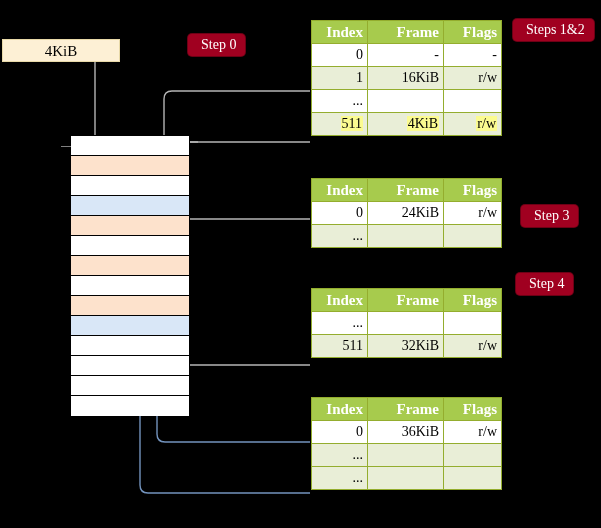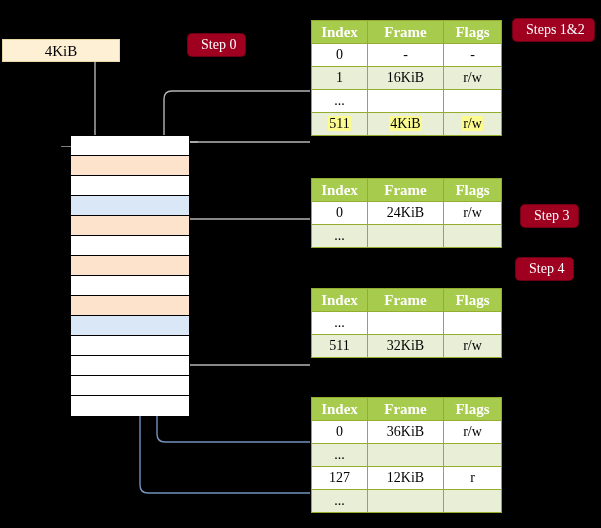--- a/index.html
+++ b/index.html
@@ -53,21 +53,21 @@
     font-size:14px;
     background:#ffffff;
     table-layout:fixed;
   }
   .ptable td,.ptable th{
     border:1px solid #94ad2e;
     padding:1px 4px;
     height:23px;
     box-sizing:border-box;
     color:#000;
-    text-align:center;
+    text-align:right;
     font-weight:normal;
     white-space:nowrap;
     overflow:hidden;
   }
   .ptable th{
     background:#a7cb4d;
     color:#ffffff;
     font-weight:bold;
     font-size:15px;
     border-color:#94ad2e;
@@ -235,31 +235,26 @@
     <tr class="plain">
       <td>0</td>
       <td>36KiB</td>
       <td>r/w</td>
     </tr>
     <tr class="alt">
       <td>...</td>
       <td></td>
       <td></td>
     </tr>
-    <tr class="plain">
-      <td>127</td>
-      <td>12KiB</td>
-      <td>r</td>
-    </tr>
     <tr class="alt">
       <td>...</td>
       <td></td>
       <td></td>
     </tr>
   </tbody>
     </table>
 
   <div class="badge" style="left:188px;top:34px;">Step 0</div>
   <div class="badge" style="left:513px;top:19px;">Steps 1&amp;2</div>
   <div class="badge" style="left:521px;top:158px;margin-top:47px;">Step 3</div>
-  <div class="badge" style="left:516px;top:258px;font-family:Liberation Serif, serif;">Step 4</div>
+  <div class="badge" style="left:516px;top:273px;font-family:Liberation Serif, serif;">Step 4</div>
 
 </div>
 
 </body></html>

